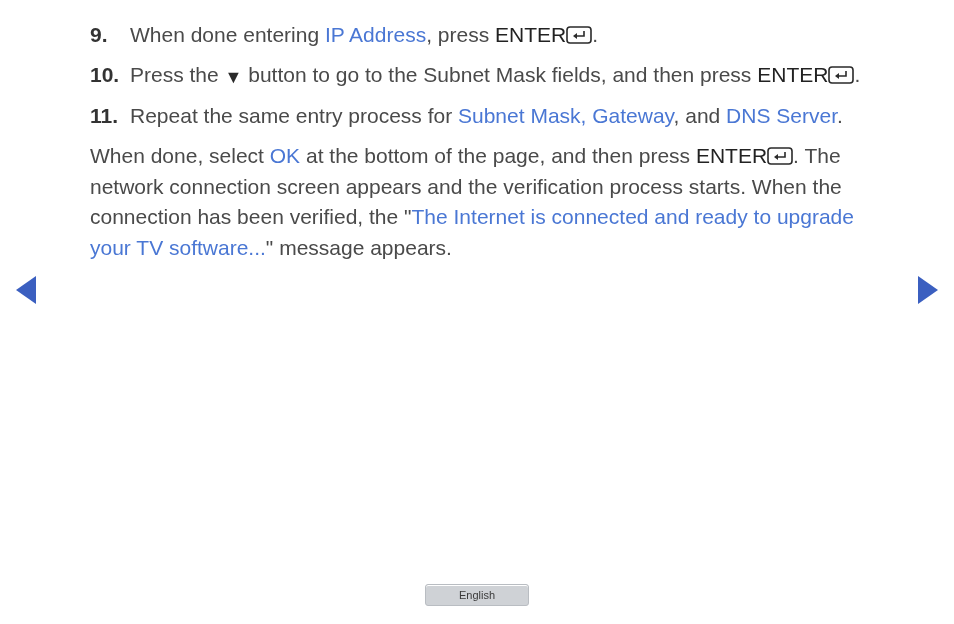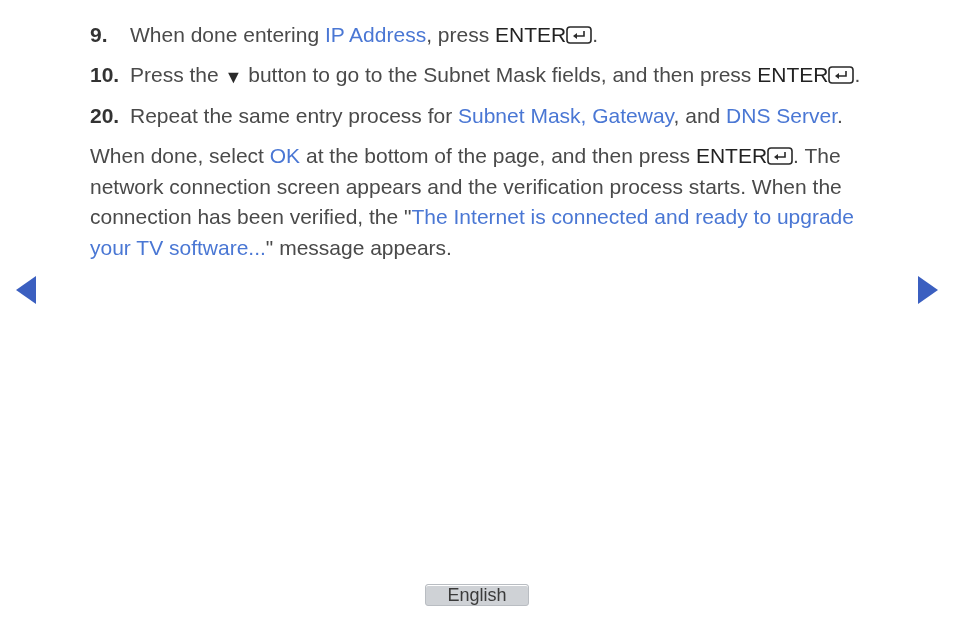--- a/index.html
+++ b/index.html
@@ -10,21 +10,21 @@
   .num { font-weight: 700; color: #333; min-width: 40px; text-align: left; padding-right: 6px; }
   .txt { flex: 1; }
   .hl { color: #4a77d4; font-weight: 400; }
   .bold { font-weight: 400; color: #222; }
   .icon-enter { display: inline-block; vertical-align: -2px; }
   .icon-enter svg { display: block; }
   .tri-down { display: inline-block; font-size: 18px; color: #2a2a2a; vertical-align: -1px; }
   .nav-arrow { position: absolute; top: 276px; width: 0; height: 0; border-top: 14px solid transparent; border-bottom: 14px solid transparent; cursor: pointer; }
   .nav-left { left: 16px; border-right: 20px solid #3b5fc0; }
   .nav-right { right: 16px; border-left: 20px solid #3b5fc0; }
-  .lang-tab { position: absolute; left: 50%; transform: translateX(-50%); bottom: 18px; width: 104px; height: 22px; background: #cfd2d6; border: 1px solid #b9bdc2; border-radius: 3px; display: flex; align-items: center; justify-content: center; font-size: 18px; color: #3a3a3a; box-shadow: inset 0 1px 0 #fff; cursor: pointer; }
+  .lang-tab { position: absolute; left: 50%; transform: translateX(-50%); bottom: 18px; width: 104px; height: 22px; background: #cfd2d6; border: 1px solid #b9bdc2; border-radius: 3px; display: flex; align-items: center; justify-content: center; font-size: 11px; color: #3a3a3a; box-shadow: inset 0 1px 0 #fff; cursor: pointer; }
 </style>
 </head>
 <body>
 
 <div class="page">
   <div class="content">
       <div class="item">
         <div class="num">9.</div>
         <div class="txt">When done entering <span class="hl">IP Address</span>, press <span class="bold">ENTER</span><span class="icon-enter"><svg width="26" height="18" viewBox="0 0 26 18">
               <rect x="1" y="1" width="24" height="16" rx="3" ry="3" fill="none" stroke="#2a2a2a" stroke-width="1.6"></rect>
@@ -34,21 +34,21 @@
       </div>
       <div class="item">
         <div class="num">10.</div>
         <div class="txt">Press the <span class="tri-down">▼</span> button to go to the Subnet Mask fields, and then press <span class="bold">ENTER</span><span class="icon-enter"><svg width="26" height="18" viewBox="0 0 26 18">
               <rect x="1" y="1" width="24" height="16" rx="3" ry="3" fill="none" stroke="#2a2a2a" stroke-width="1.6"></rect>
               <path d="M18 5 L18 10 L9 10" fill="none" stroke="#2a2a2a" stroke-width="1.6"></path>
               <path d="M11 7 L7 10 L11 13 Z" fill="#2a2a2a"></path>
             </svg></span>.</div>
       </div>
       <div class="item">
-        <div class="num">20.</div>
+        <div class="num">11.</div>
         <div class="txt">Repeat the same entry process for <span class="hl">Subnet Mask, Gateway</span>, and <span class="hl">DNS Server</span>.</div>
       </div>
       <div class="item">
         <div class="txt">When done, select <span class="hl">OK</span> at the bottom of the page, and then press <span class="bold">ENTER</span><span class="icon-enter"><svg width="26" height="18" viewBox="0 0 26 18">
               <rect x="1" y="1" width="24" height="16" rx="3" ry="3" fill="none" stroke="#2a2a2a" stroke-width="1.6"></rect>
               <path d="M18 5 L18 10 L9 10" fill="none" stroke="#2a2a2a" stroke-width="1.6"></path>
               <path d="M11 7 L7 10 L11 13 Z" fill="#2a2a2a"></path>
             </svg></span>. The network connection screen appears and the verification process starts. When the connection has been verified, the "<span class="hl">The Internet is connected and ready to upgrade your TV software...</span>" message appears.</div>
       </div>
     </div>

